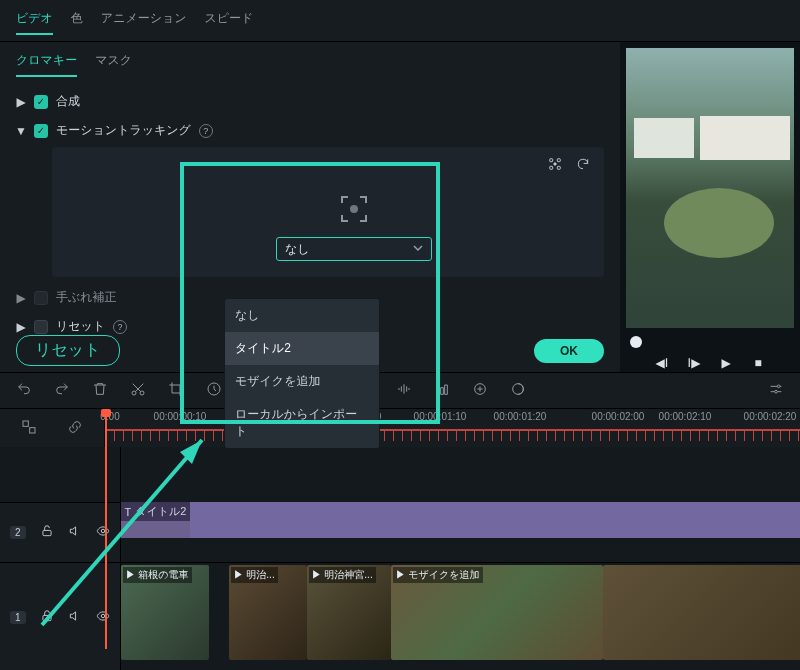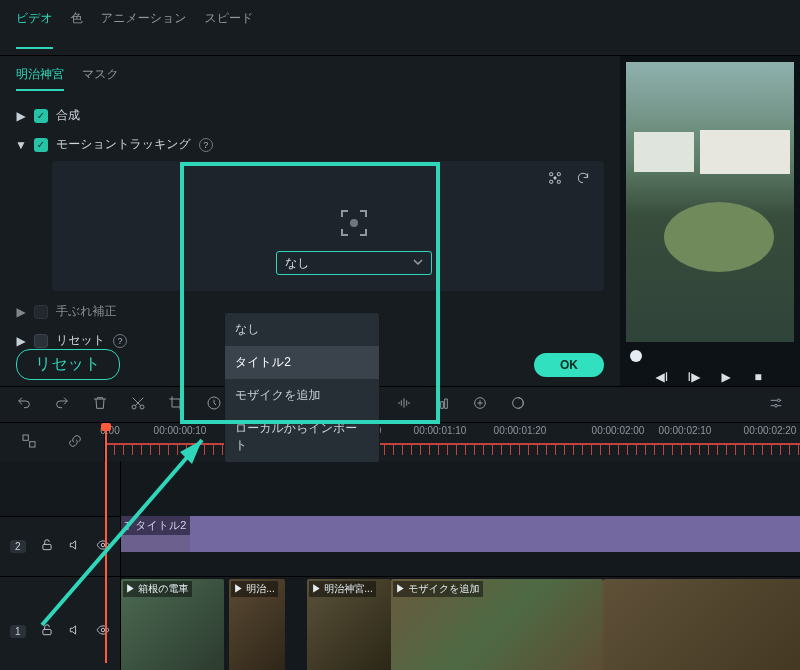--- a/index.html
+++ b/index.html
@@ -1,18 +1,18 @@
 <!DOCTYPE html>
 <html><head>
 <meta charset="utf-8">
 <style>
 *{margin:0;padding:0;box-sizing:border-box;font-family:"Hiragino Kaku Gothic ProN","Meiryo",sans-serif}
 html,body{width:800px;height:670px;background:#171c21;color:#c7cfd6;font-size:12px;overflow:hidden;position:relative}
 .top-tabs{display:flex;gap:18px;padding:10px 16px 6px;border-bottom:1px solid #000}
-.top-tab{color:#8e979e;cursor:pointer;padding-bottom:20px}
+.top-tab{color:#8e979e;cursor:pointer;padding-bottom:6px}
 .top-tab.active{color:#2fd6b9;border-bottom:2px solid #2fd6b9}
 .inspector-row{display:flex;height:330px}
 .inspector{flex:0 0 620px;padding:0 16px 10px;position:relative}
 .sub-tabs{display:flex;gap:18px;padding:10px 0}
 .sub-tab{color:#8e979e;cursor:pointer;padding-bottom:6px}
 .sub-tab.active{color:#2fd6b9;border-bottom:2px solid #2fd6b9}
 .prop-row{display:flex;align-items:center;gap:8px;padding:6px 0;color:#cfd6dc}
 .disclose{width:10px;height:10px;display:inline-flex;align-items:center;justify-content:center;color:#c7cfd6}
 .chk{width:14px;height:14px;border-radius:3px;display:inline-flex;align-items:center;justify-content:center;font-size:10px}
 .chk.on{background:#27c3a7;color:#0b2b24}
@@ -76,21 +76,21 @@
   <div class="top-tab active">ビデオ</div>
   <div class="top-tab">色</div>
   <div class="top-tab">アニメーション</div>
   <div class="top-tab">スピード</div>
 </div>
 
 <div class="inspector-row">
 
   <div class="inspector">
     <div class="sub-tabs">
-      <div class="sub-tab active">明治神宮</div>
+      <div class="sub-tab active">クロマキー</div>
       <div class="sub-tab">マスク</div>
     </div>
 
     <div class="prop-row">
       <span class="disclose">▶</span>
       <span class="chk on">✓</span>
       <span>合成</span>
     </div>
 
     <div class="prop-row">
@@ -302,24 +302,24 @@
     <div class="title-track">
       <div class="title-clip">
         <span class="tag">
             <span>T</span>
             <span>タイトル2</span>
           </span>
         <div class="body"></div>
       </div>
     </div>
     <div class="video-track" id="video-track">
-        <div class="clip" style="left: 0px; width: 103px; background: linear-gradient(135deg, rgb(76, 106, 82), rgb(43, 58, 46));">
+        <div class="clip" style="left: 0px; width: 88px; background: linear-gradient(135deg, rgb(76, 106, 82), rgb(43, 58, 46));">
           <div class="lbl">▶ 箱根の電車</div>
         </div>
-        <div class="clip" style="left: 108px; width: 56px; background: linear-gradient(135deg, rgb(90, 74, 51), rgb(46, 37, 24));">
+        <div class="clip" style="left: 108px; width: 78px; background: linear-gradient(135deg, rgb(90, 74, 51), rgb(46, 37, 24));">
           <div class="lbl">▶ 明治...</div>
         </div>
         <div class="clip" style="left: 186px; width: 84px; background: linear-gradient(135deg, rgb(89, 82, 58), rgb(42, 37, 21));">
           <div class="lbl">▶ 明治神宮...</div>
         </div>
         <div class="clip" style="left: 270px; width: 212px; background: linear-gradient(135deg, rgb(106, 90, 63) 0%, rgb(78, 106, 68) 50%, rgb(93, 76, 51) 100%);">
           <div class="lbl">▶ モザイクを追加</div>
         </div>
         <div class="clip" style="left: 482px; width: 300px; background: linear-gradient(135deg, rgb(95, 81, 56), rgb(58, 47, 28));"></div>
       </div>

